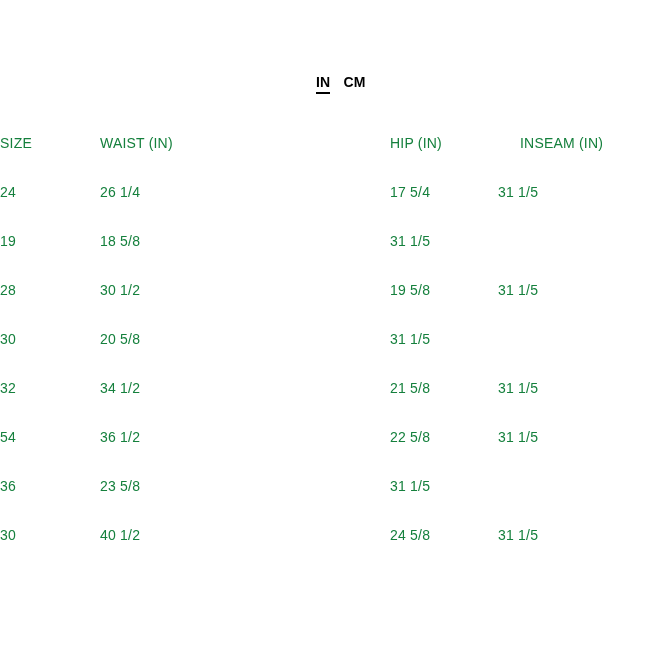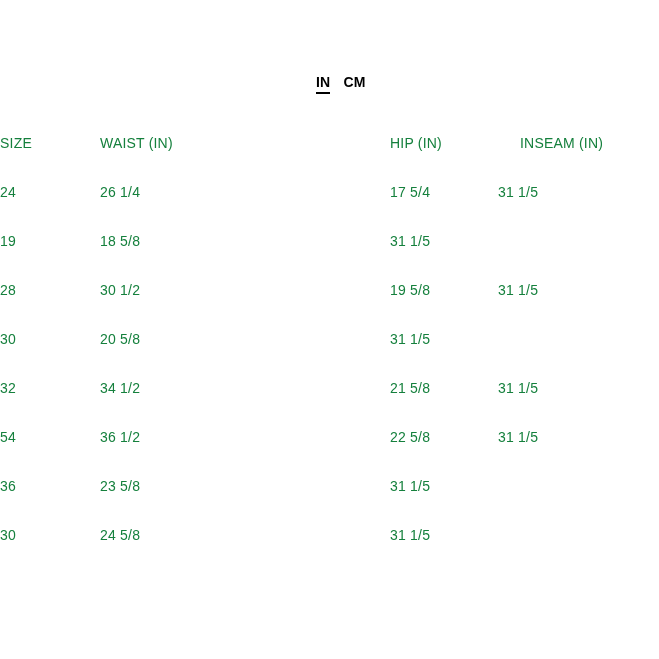--- a/index.html
+++ b/index.html
@@ -128,19 +128,20 @@
   </div>
 
   <div class="chart-row">
     <div class="cell">36</div>
     <div class="cell">23 5/8</div>
     <div class="cell">31 1/5</div>
   </div>
 
   <div class="chart-row">
     <div class="cell">30</div>
+    <div class="cell">40 1/2</div>
     <div class="cell">24 5/8</div>
     <div class="cell">31 1/5</div>
   </div>
 </div>
   </div>
 
 </div>
 
 </body></html>

